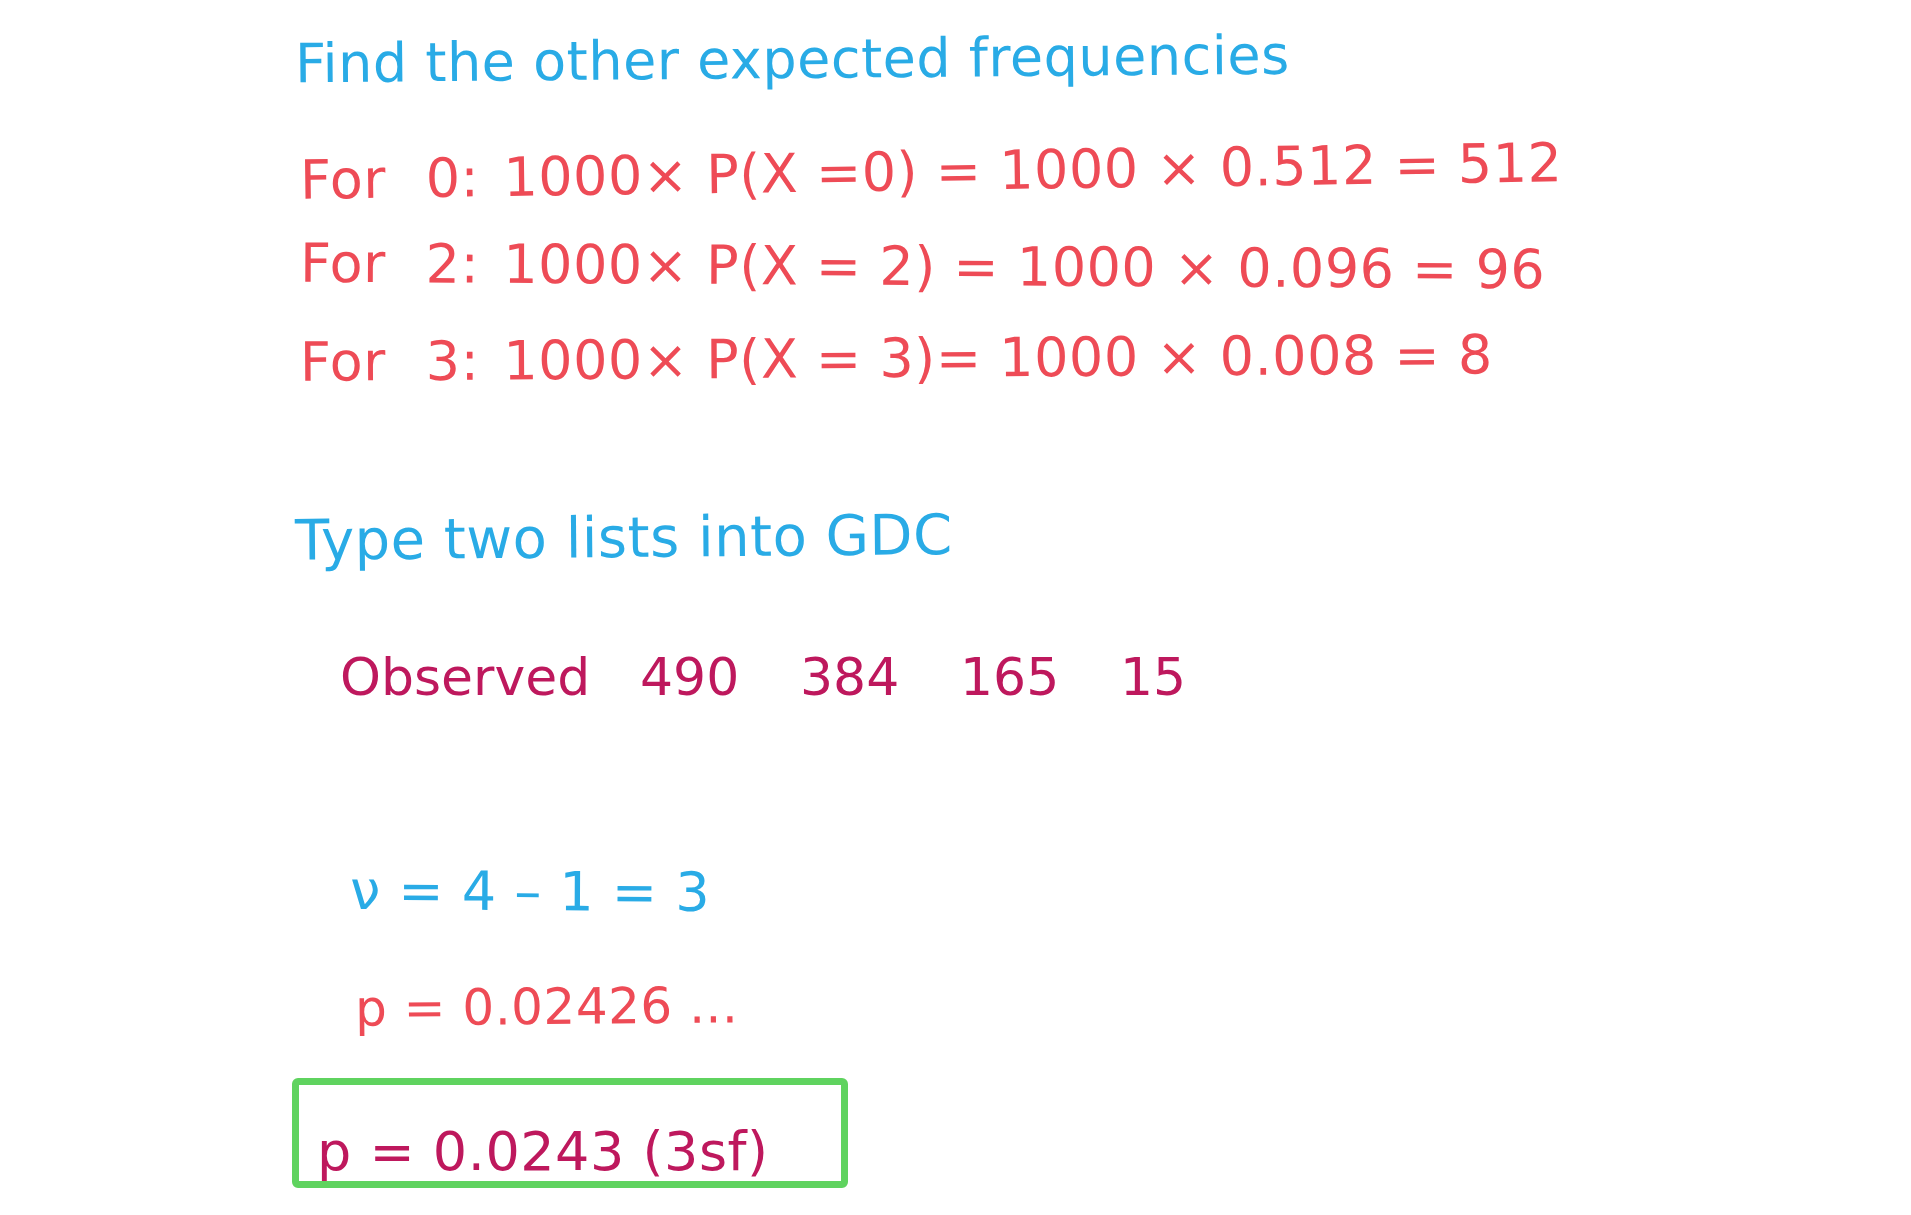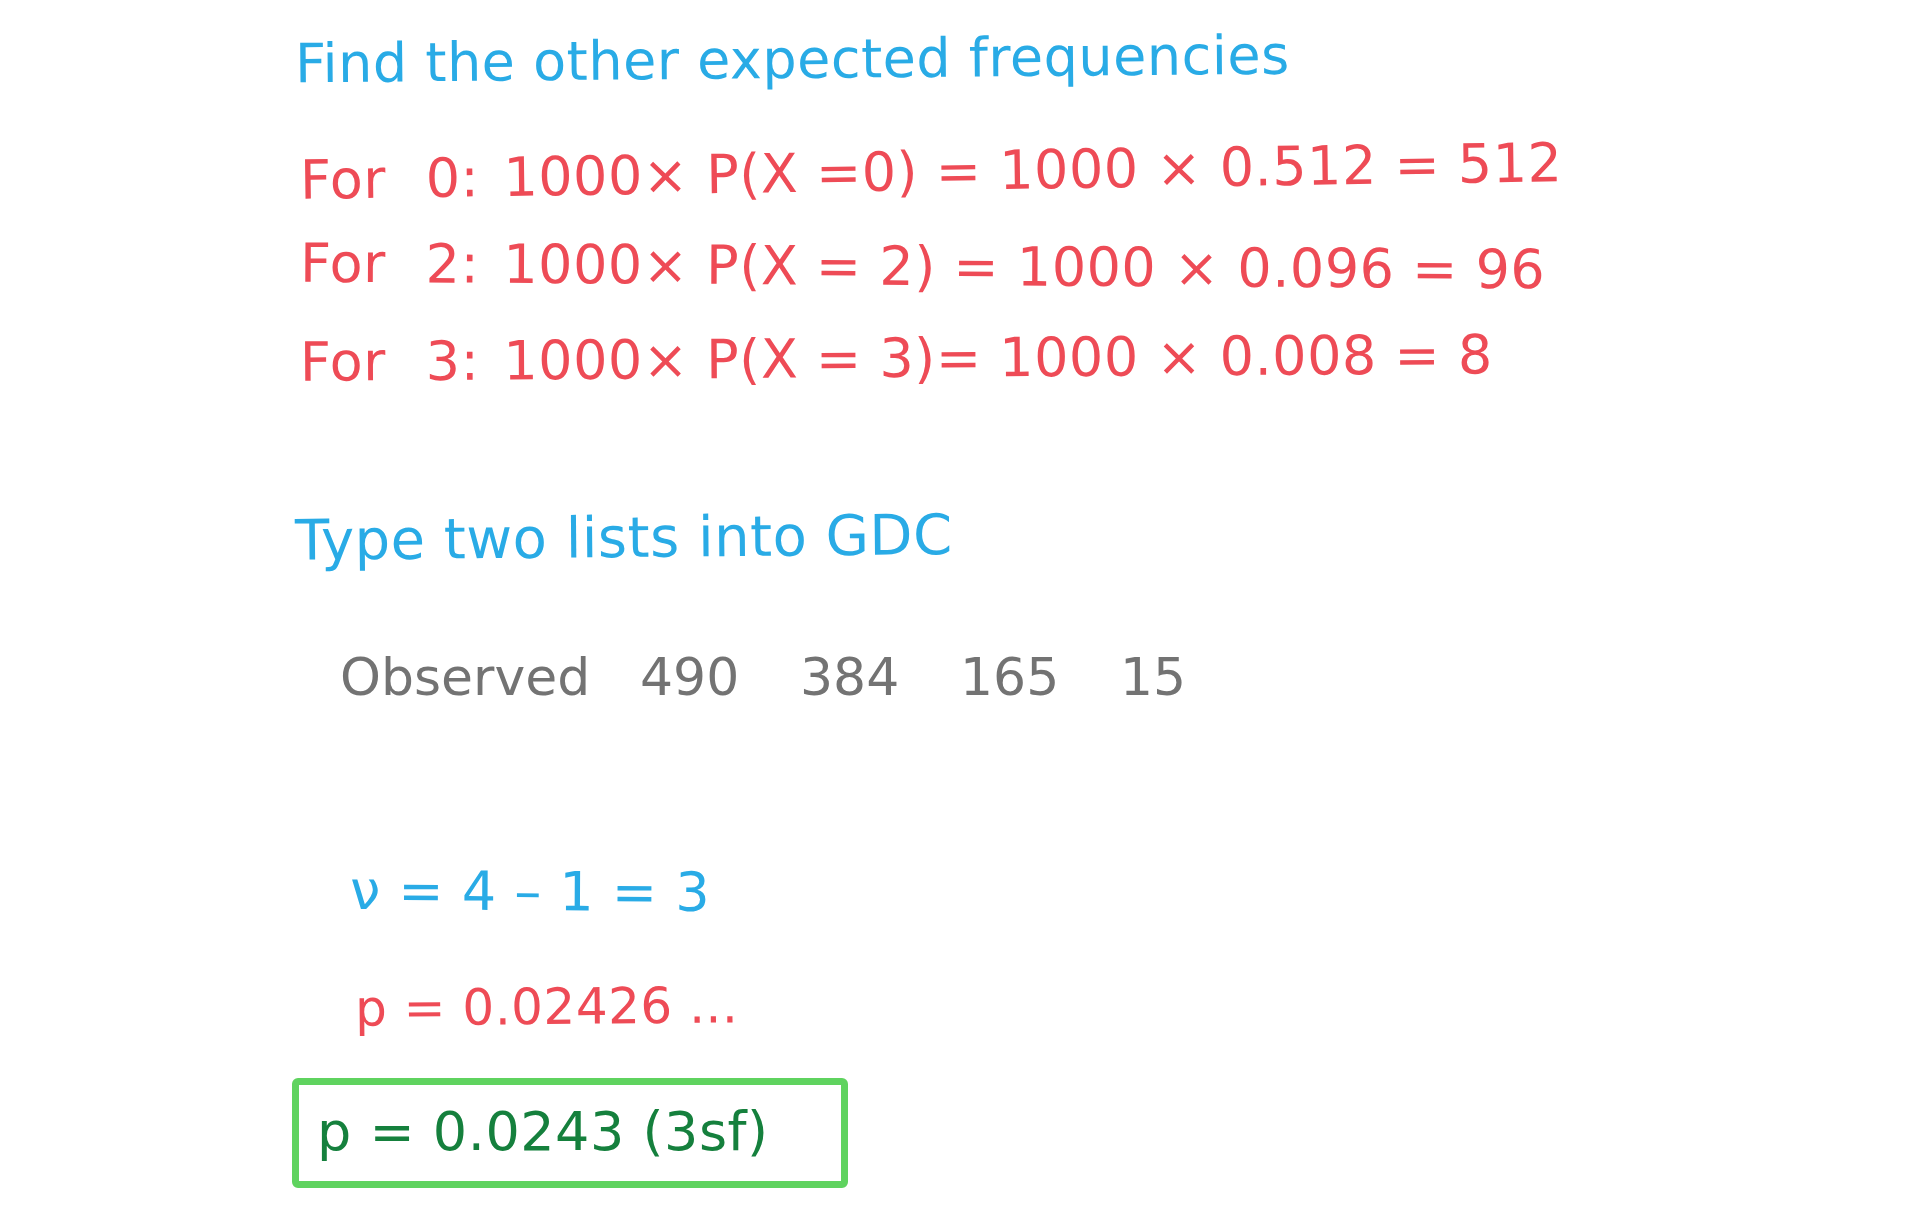--- a/index.html
+++ b/index.html
@@ -18,21 +18,21 @@
   
   .hw {
     position: absolute;
     white-space: nowrap;
     font-family: "DejaVu Sans", sans-serif;
     font-weight: 400;
     letter-spacing: 0.5px;
   }
   .blue  { color: #29ABE6; }
   .red   { color: #EE4B56; }
-  .green { color: #15803d; }
+  .green { color: #be185d; margin-top: 20px; }
 
   
   .skew-a { transform: rotate(-0.5deg); }
   .skew-b { transform: rotate(-0.8deg); }
   .skew-c { transform: rotate(0.3deg); }
   .skew-d { transform: rotate(-0.35deg); }
 
   
   #title {
     left: 295px;
@@ -59,21 +59,21 @@
 
   
   #lists-table {
     position: absolute;
     left: 340px;
     top: 618px;
     border-collapse: collapse;
   }
   #lists-table td {
     font-size: 52px;
-    color: #737373;
+    color: #be185d;
     padding: 0;
     height: 118px;
     vertical-align: middle;
     white-space: nowrap;
     font-family: "DejaVu Sans", sans-serif;
   }
   .row-label { width: 300px; text-align: left; }
   .cell-num  { width: 160px; text-align: left; }
 
   

